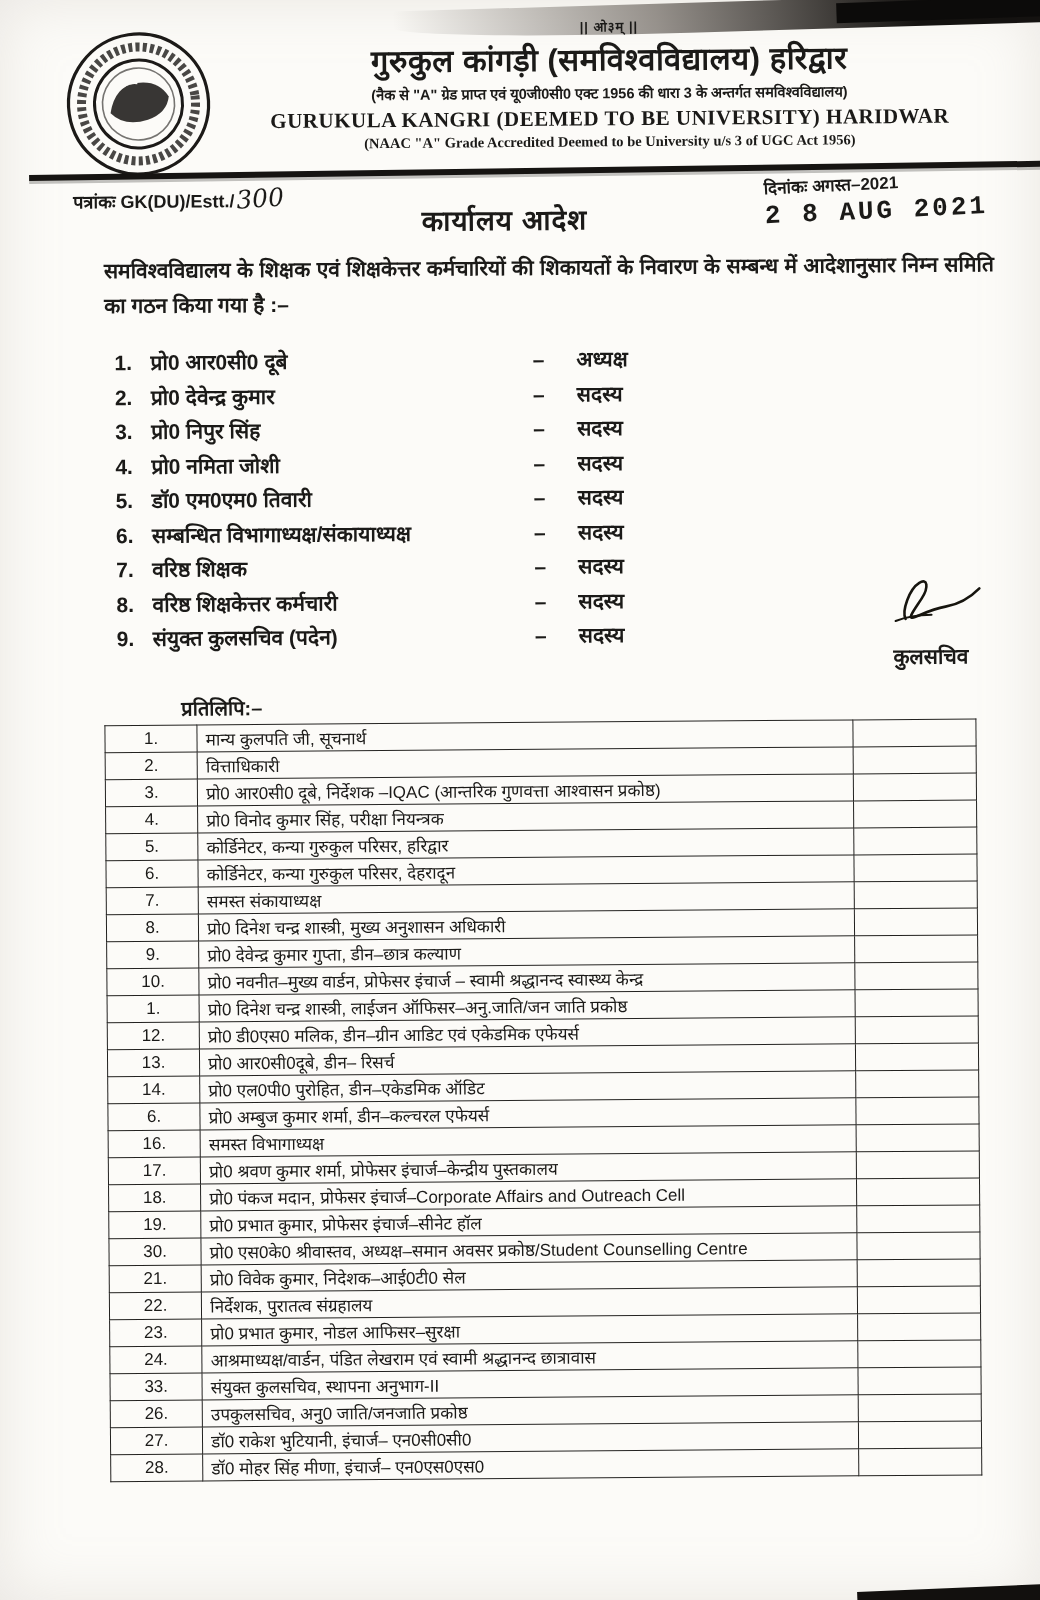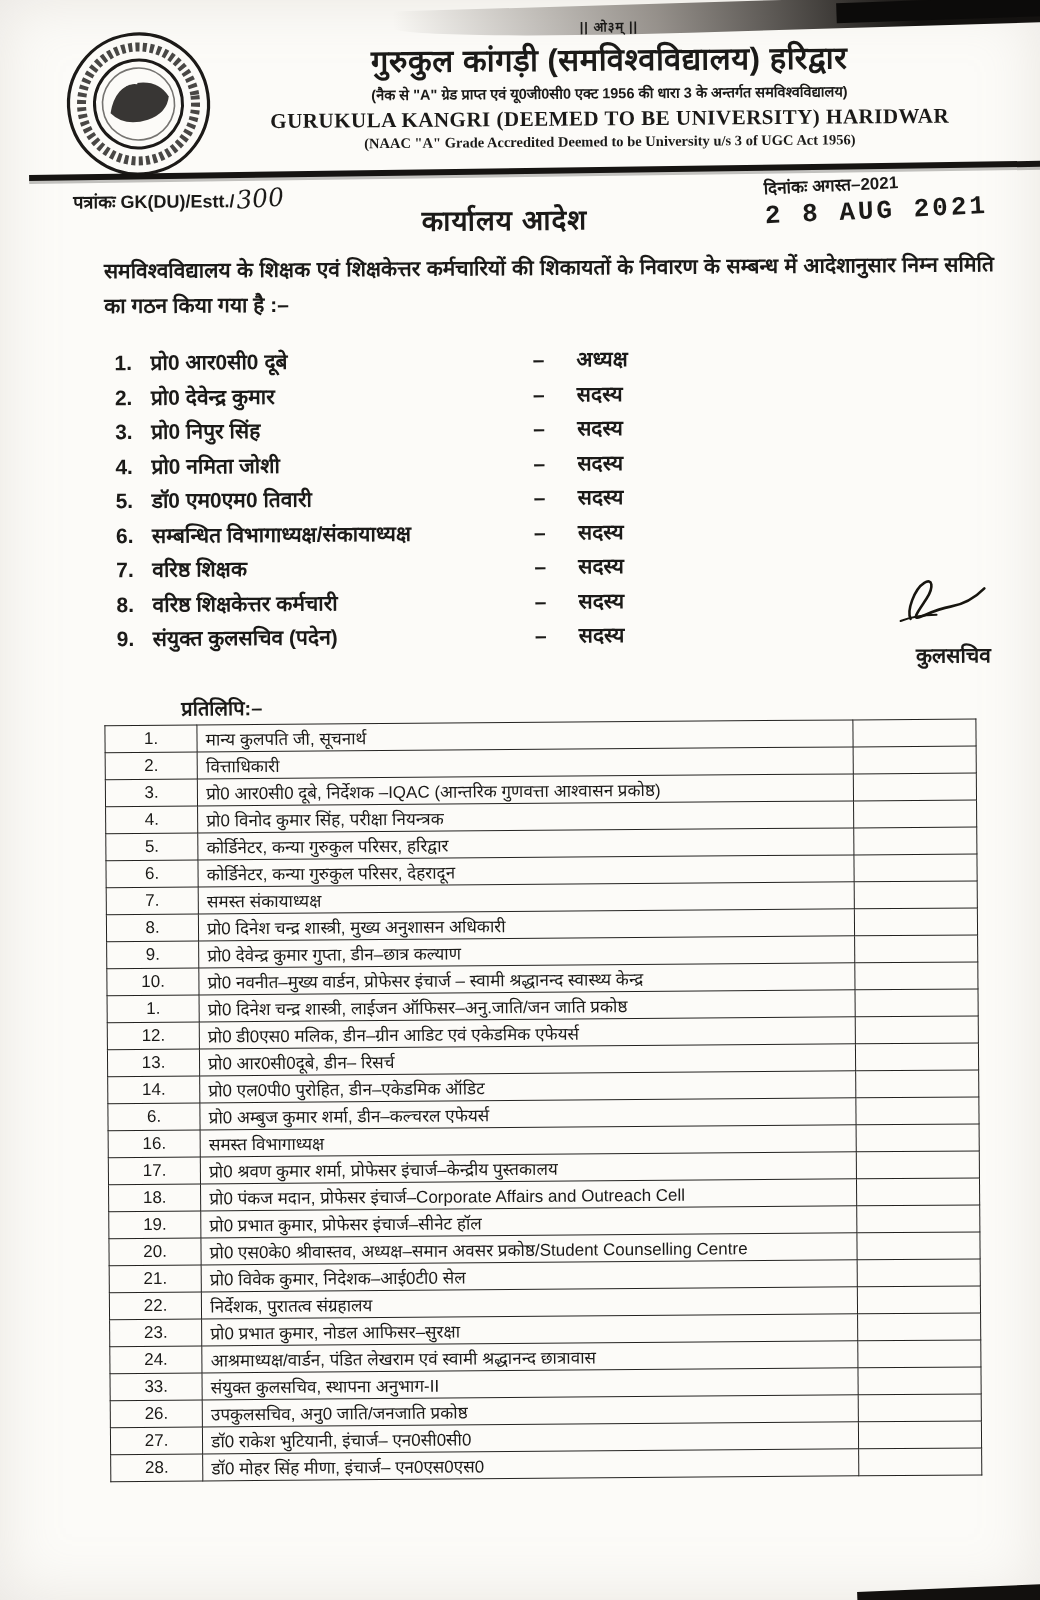--- a/index.html
+++ b/index.html
@@ -79,21 +79,21 @@
   
   .committee { position:absolute; top:345px; left:118px; width:620px; }
   .c-row {
     display:grid; grid-template-columns:36px 350px 76px auto;
     align-items:baseline; height:34.5px; font-size:21px; font-weight:600;
   }
   .c-sn { text-align:left; }
   .c-dash { text-align:center; }
 
   
-  .sig-block { position:absolute; top:578px; right:48px; width:120px; text-align:right; }
+  .sig-block { position:absolute; top:578px; right:48px; width:120px; text-align:center;font-family:Liberation Mono, monospace; }
   .sig-label { font-size:21px; font-weight:600; margin-top:4px; }
 
   
   .copies-heading { position:absolute; top:692px; left:140px; font-size:20px; font-weight:700;margin-left:42px; }
   table.copies {
     position:absolute; top:722px; left:105px; width:872px;
     border-collapse:collapse;
   }
   table.copies td {
     border:1.8px solid #232220; height:27px; padding:0 8px;
@@ -306,21 +306,21 @@
             <td class="sn">18.</td>
             <td class="tx">प्रो0 पंकज मदान, प्रोफेसर इंचार्ज–Corporate Affairs and Outreach Cell</td>
             <td class="blank"></td>
           </tr>
         <tr>
             <td class="sn">19.</td>
             <td class="tx">प्रो0 प्रभात कुमार, प्रोफेसर इंचार्ज–सीनेट हॉल</td>
             <td class="blank"></td>
           </tr>
         <tr>
-            <td class="sn">20.</td>
+            <td class="sn">30.</td>
             <td class="tx">प्रो0 एस0के0 श्रीवास्तव, अध्यक्ष–समान अवसर प्रकोष्ठ/Student Counselling Centre</td>
             <td class="blank"></td>
           </tr>
         <tr>
             <td class="sn">21.</td>
             <td class="tx">प्रो0 विवेक कुमार, निदेशक–आई0टी0 सेल</td>
             <td class="blank"></td>
           </tr>
         <tr>
             <td class="sn">22.</td>

